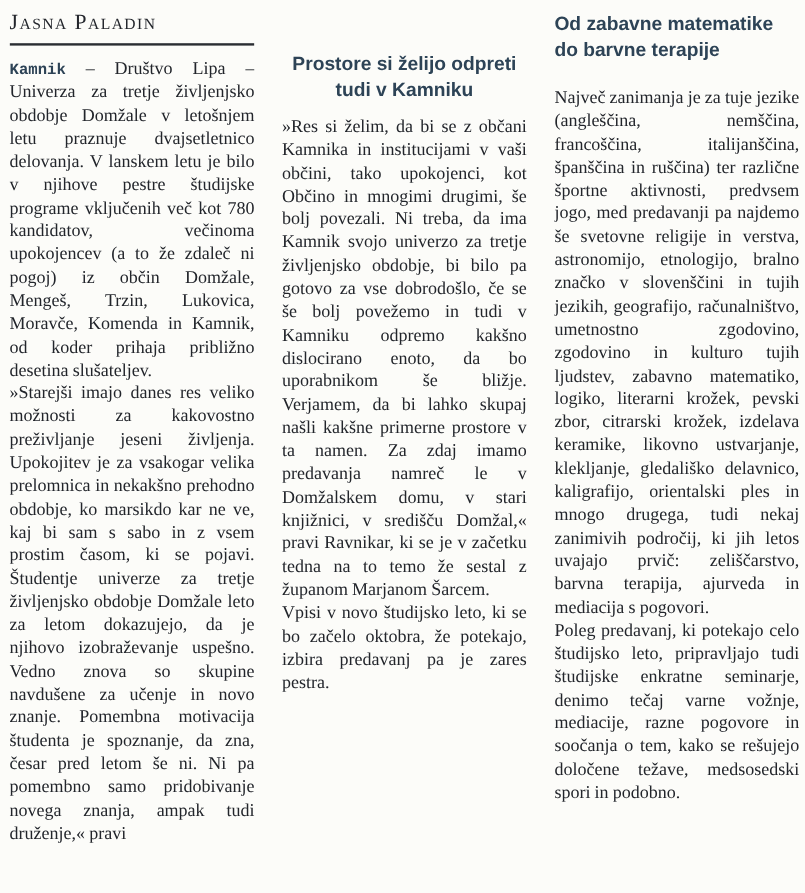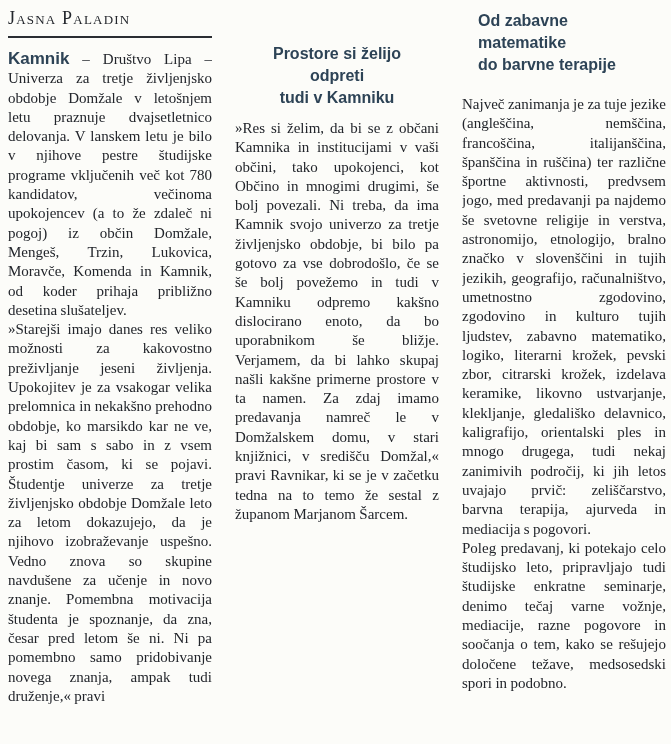--- a/index.html
+++ b/index.html
@@ -41,32 +41,32 @@
     font-size: 15px;
     line-height: 19.3px;
     color: #22252b;
     text-align: justify;
     margin: 0;
     hyphens: auto;
     -webkit-hyphens: auto;
     word-spacing: -0.3px;
   }
   .lead-in {
-    font-family: Liberation Sans, sans-serif;
+    font-family: Liberation Mono, monospace;
     font-weight: 700;
-    font-size: 17px;
+    font-size: 13px;
     color: #2d4356;
   }
   .subhead {
     font-family: "Liberation Sans", sans-serif;
     font-weight: 700;
     font-size: 16px;
     line-height: 22px;
     color: #2d4356;
-    margin: 16px;
+    margin: 0;
   }
   .subhead .line { display: block; }
   .col2-subhead {
     margin-top: 37px;
     margin-bottom: 10px;
     text-align: center;
   }
   .col3-heading {
     margin-top: 4px;
     margin-bottom: 19px;
@@ -82,20 +82,21 @@
     <p class="body-text"><span class="lead-in">Kamnik</span><span> – Društvo Lipa – Univerza za tretje življenjsko obdobje Domžale v letošnjem letu praznuje dvajsetletnico delovanja. V lanskem letu je bilo v njihove pestre študijske programe vključenih več kot 780 kandidatov, večinoma upokojencev (a to že zdaleč ni pogoj) iz občin Domžale, Mengeš, Trzin, Lukovica, Moravče, Komenda in Kamnik, od koder prihaja približno desetina slušateljev.</span></p>
     <p class="body-text">»Starejši imajo danes res veliko možnosti za kakovostno preživljanje jeseni življenja. Upokojitev je za vsakogar velika prelomnica in nekakšno prehodno obdobje, ko marsikdo kar ne ve, kaj bi sam s sabo in z vsem prostim časom, ki se pojavi. Študentje univerze za tretje življenjsko obdobje Domžale leto za letom dokazujejo, da je njihovo izobraževanje uspešno. Vedno znova so skupine navdušene za učenje in novo znanje. Pomembna motivacija študenta je spoznanje, da zna, česar pred letom še ni. Ni pa pomembno samo pridobivanje novega znanja, ampak tudi druženje,« pravi</p>
   </div>
 
   <div class="col">
     <h3 class="subhead col2-subhead">
         <span class="line">Prostore si želijo odpreti</span>
         <span class="line">tudi v Kamniku</span>
       </h3>
     <p class="body-text">»Res si želim, da bi se z občani Kamnika in institucijami v vaši občini, tako upokojenci, kot Občino in mnogimi drugimi, še bolj povezali. Ni treba, da ima Kamnik svojo univerzo za tretje življenjsko obdobje, bi bilo pa gotovo za vse dobrodošlo, če se še bolj povežemo in tudi v Kamniku odpremo kakšno dislocirano enoto, da bo uporabnikom še bližje. Verjamem, da bi lahko skupaj našli kakšne primerne prostore v ta namen. Za zdaj imamo predavanja namreč le v Domžalskem domu, v stari knjižnici, v središču Domžal,« pravi Ravnikar, ki se je v začetku tedna na to temo že sestal z županom Marjanom Šarcem.</p>
+    <p class="body-text">Vpisi v novo študijsko leto, ki se bo začelo oktobra, že potekajo, izbira predavanj pa je zares pestra.</p>
   </div>
 
   <div class="col">
     <h3 class="subhead col3-heading">
         <span class="line">Od zabavne matematike</span>
         <span class="line">do barvne terapije</span>
       </h3>
     <p class="body-text">Največ zanimanja je za tuje jezike (angleščina, nemščina, francoščina, italijanščina, španščina in ruščina) ter različne športne aktivnosti, predvsem jogo, med predavanji pa najdemo še svetovne religije in verstva, astronomijo, etnologijo, bralno značko v slovenščini in tujih jezikih, geografijo, računalništvo, umetnostno zgodovino, zgodovino in kulturo tujih ljudstev, zabavno matematiko, logiko, literarni krožek, pevski zbor, citrarski krožek, izdelava keramike, likovno ustvarjanje, klekljanje, gledališko delavnico, kaligrafijo, orientalski ples in mnogo drugega, tudi nekaj zanimivih področij, ki jih letos uvajajo prvič: zeliščarstvo, barvna terapija, ajurveda in mediacija s pogovori.</p>
     <p class="body-text">Poleg predavanj, ki potekajo celo študijsko leto, pripravljajo tudi študijske enkratne seminarje, denimo tečaj varne vožnje, mediacije, razne pogovore in soočanja o tem, kako se rešujejo določene težave, medsosedski spori in podobno.</p>
   </div>

